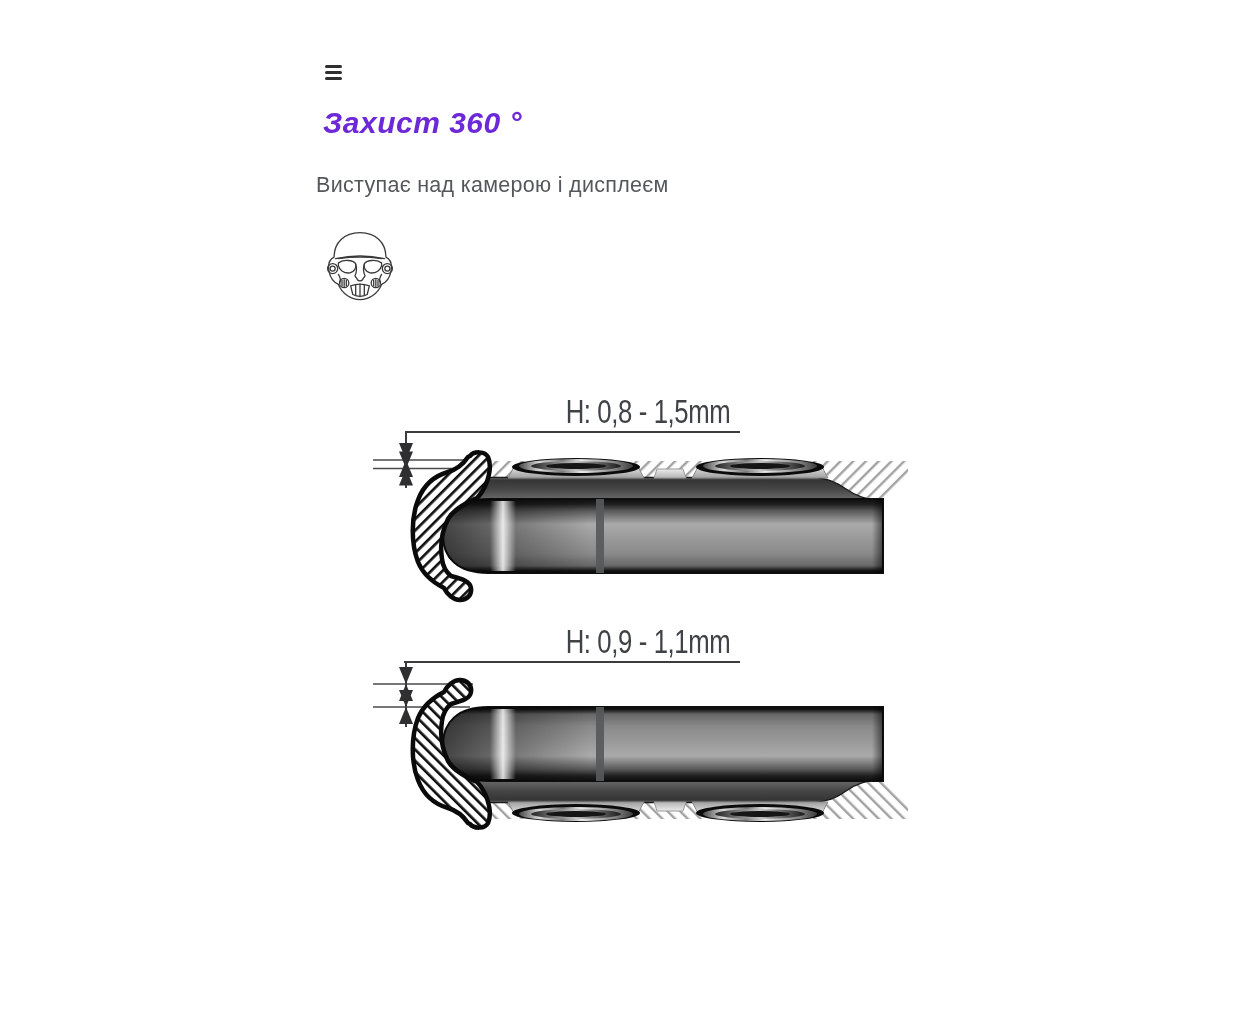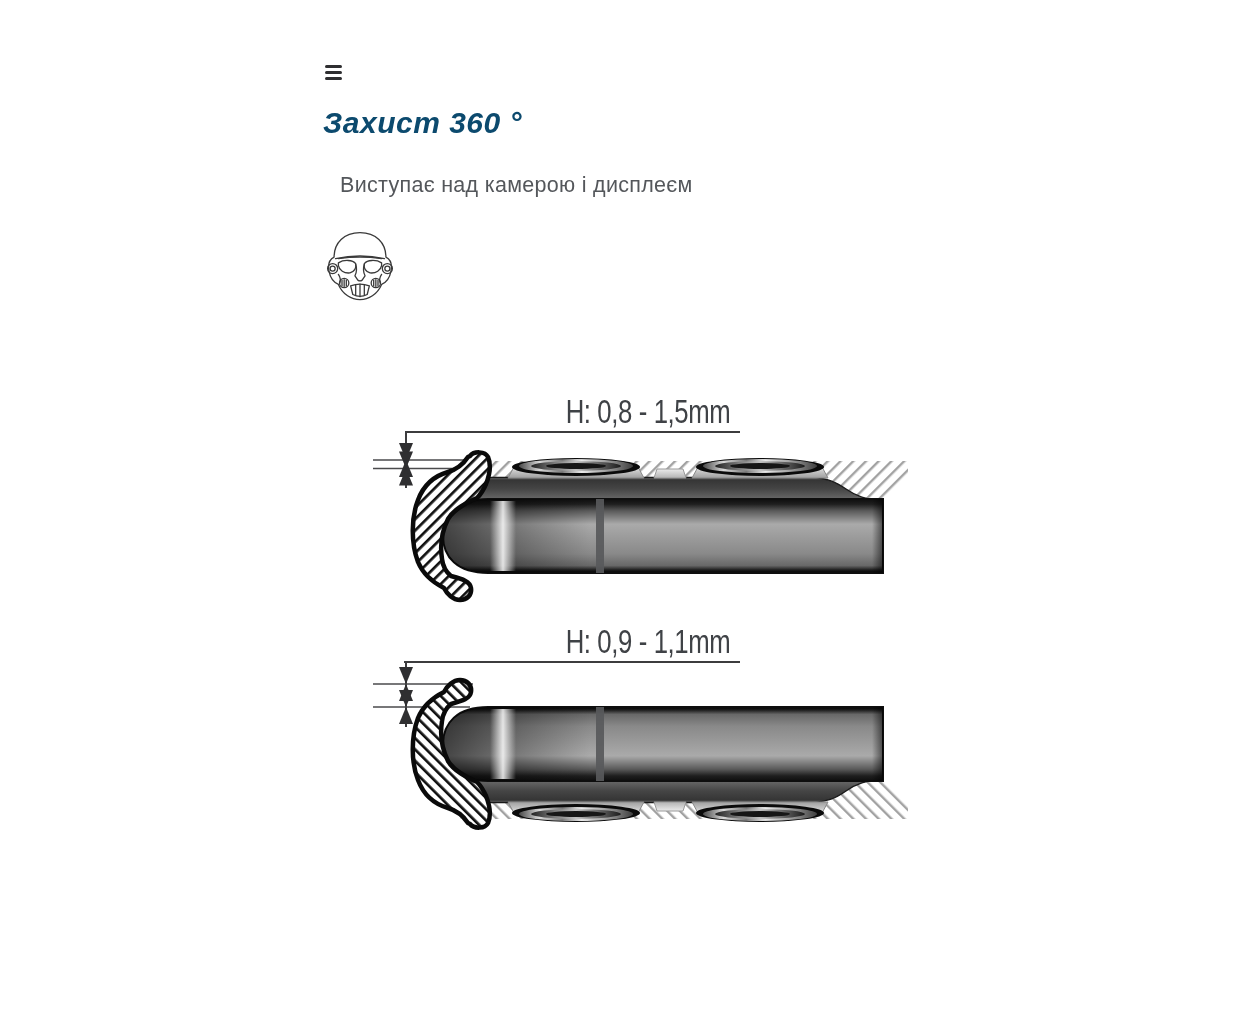--- a/index.html
+++ b/index.html
@@ -12,24 +12,24 @@
   
   .menu-btn{left:325px;top:65px;width:18px;height:16px;cursor:pointer;}
   .menu-btn .bar{position:absolute;left:0;width:17px;height:3px;border-radius:2px;background:#2f2f31;}
   .menu-btn .bar:nth-child(1){top:0;}
   .menu-btn .bar:nth-child(2){top:6px;}
   .menu-btn .bar:nth-child(3){top:12px;}
   
   .page-title{
     left:323px;top:106px;
     font-size:30px;font-weight:bold;font-style:italic;
-    letter-spacing:.5px;color:#0c4a6e;
+    letter-spacing:.5px;color:#6d28d9;
   }
   .page-subtitle{
-    left:340px;top:173px;
+    left:316px;top:173px;
     font-size:21.5px;font-weight:400;letter-spacing:.3px;color:#54575b;
   }
   .brand-icon{left:324px;top:226px;width:72px;height:78px;}
   .diagram{width:560px;height:232px;}
   .diagram-top{left:360px;top:380px;}
   .diagram-bottom{left:360px;top:610px;}
   .dim-label{
     font-family:"Liberation Sans","DejaVu Sans",sans-serif;
     font-size:33px;fill:#3f4246;letter-spacing:-.5px;
   }

